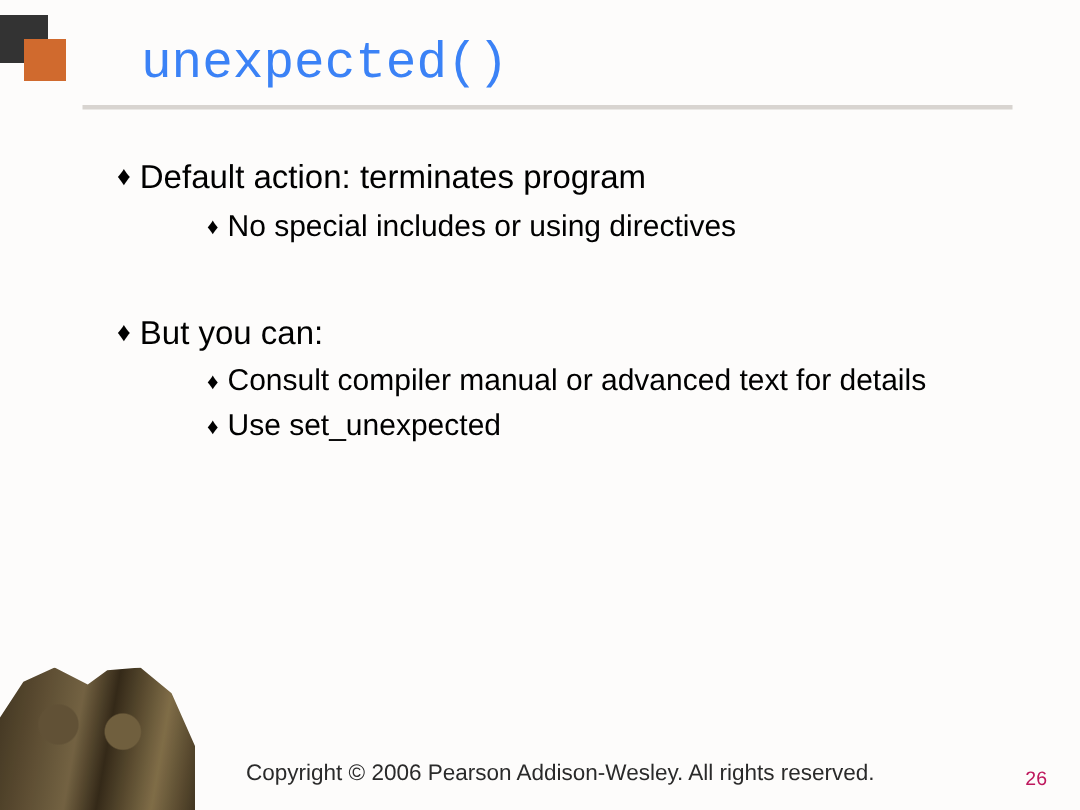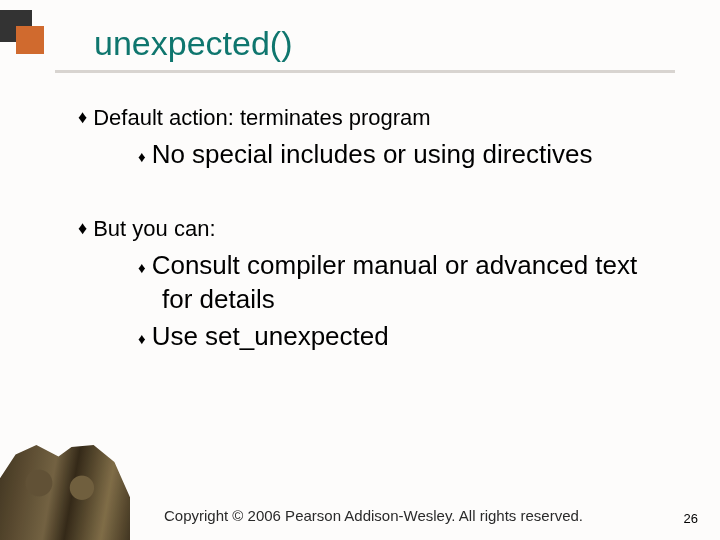--- a/index.html
+++ b/index.html
@@ -28,21 +28,22 @@
     top: 16px; left: 16px;
     width: 28px; height: 28px;
     background: #d06a2e;
   }
   .title {
     position: absolute;
     top: 24px;
     left: 94px;
     font-size: 34px;
     font-weight: 400;
-    color: #0f766e;
+    color: #3b82f6;
+    font-family: Liberation Mono, monospace;
   }
   .title-underline {
     position: absolute;
     top: 70px;
     left: 55px;
     width: 620px;
     height: 3px;
     background: #d8d4d0;
   }
   .content {
@@ -57,21 +58,21 @@
     margin-bottom: 6px;
   }
   .lvl1::before {
     content: "♦";
     font-size: 18px;
     margin-right: 6px;
     position: relative;
     top: -2px;
   }
   .lvl2 {
-    font-size: 26px;
+    font-size: 20px;
     line-height: 1.3;
     margin-left: 60px;
     margin-top: 4px;
     margin-bottom: 4px;
     text-indent: -24px;
     padding-left: 24px;
   }
   .lvl2::before {
     content: "♦";
     font-size: 15px;
@@ -99,21 +100,21 @@
     left: 164px;
     bottom: 16px;
     font-size: 15px;
     color: #2a2a2a;
   }
   .page-num {
     position: absolute;
     right: 22px;
     bottom: 14px;
     font-size: 13px;
-    color: #000000;
+    color: #be185d;
   }
 </style>
 </head>
 <body>
 
 <div class="logo">
   <div class="sq-back"></div>
   <div class="sq-front"></div>
 </div>
 

